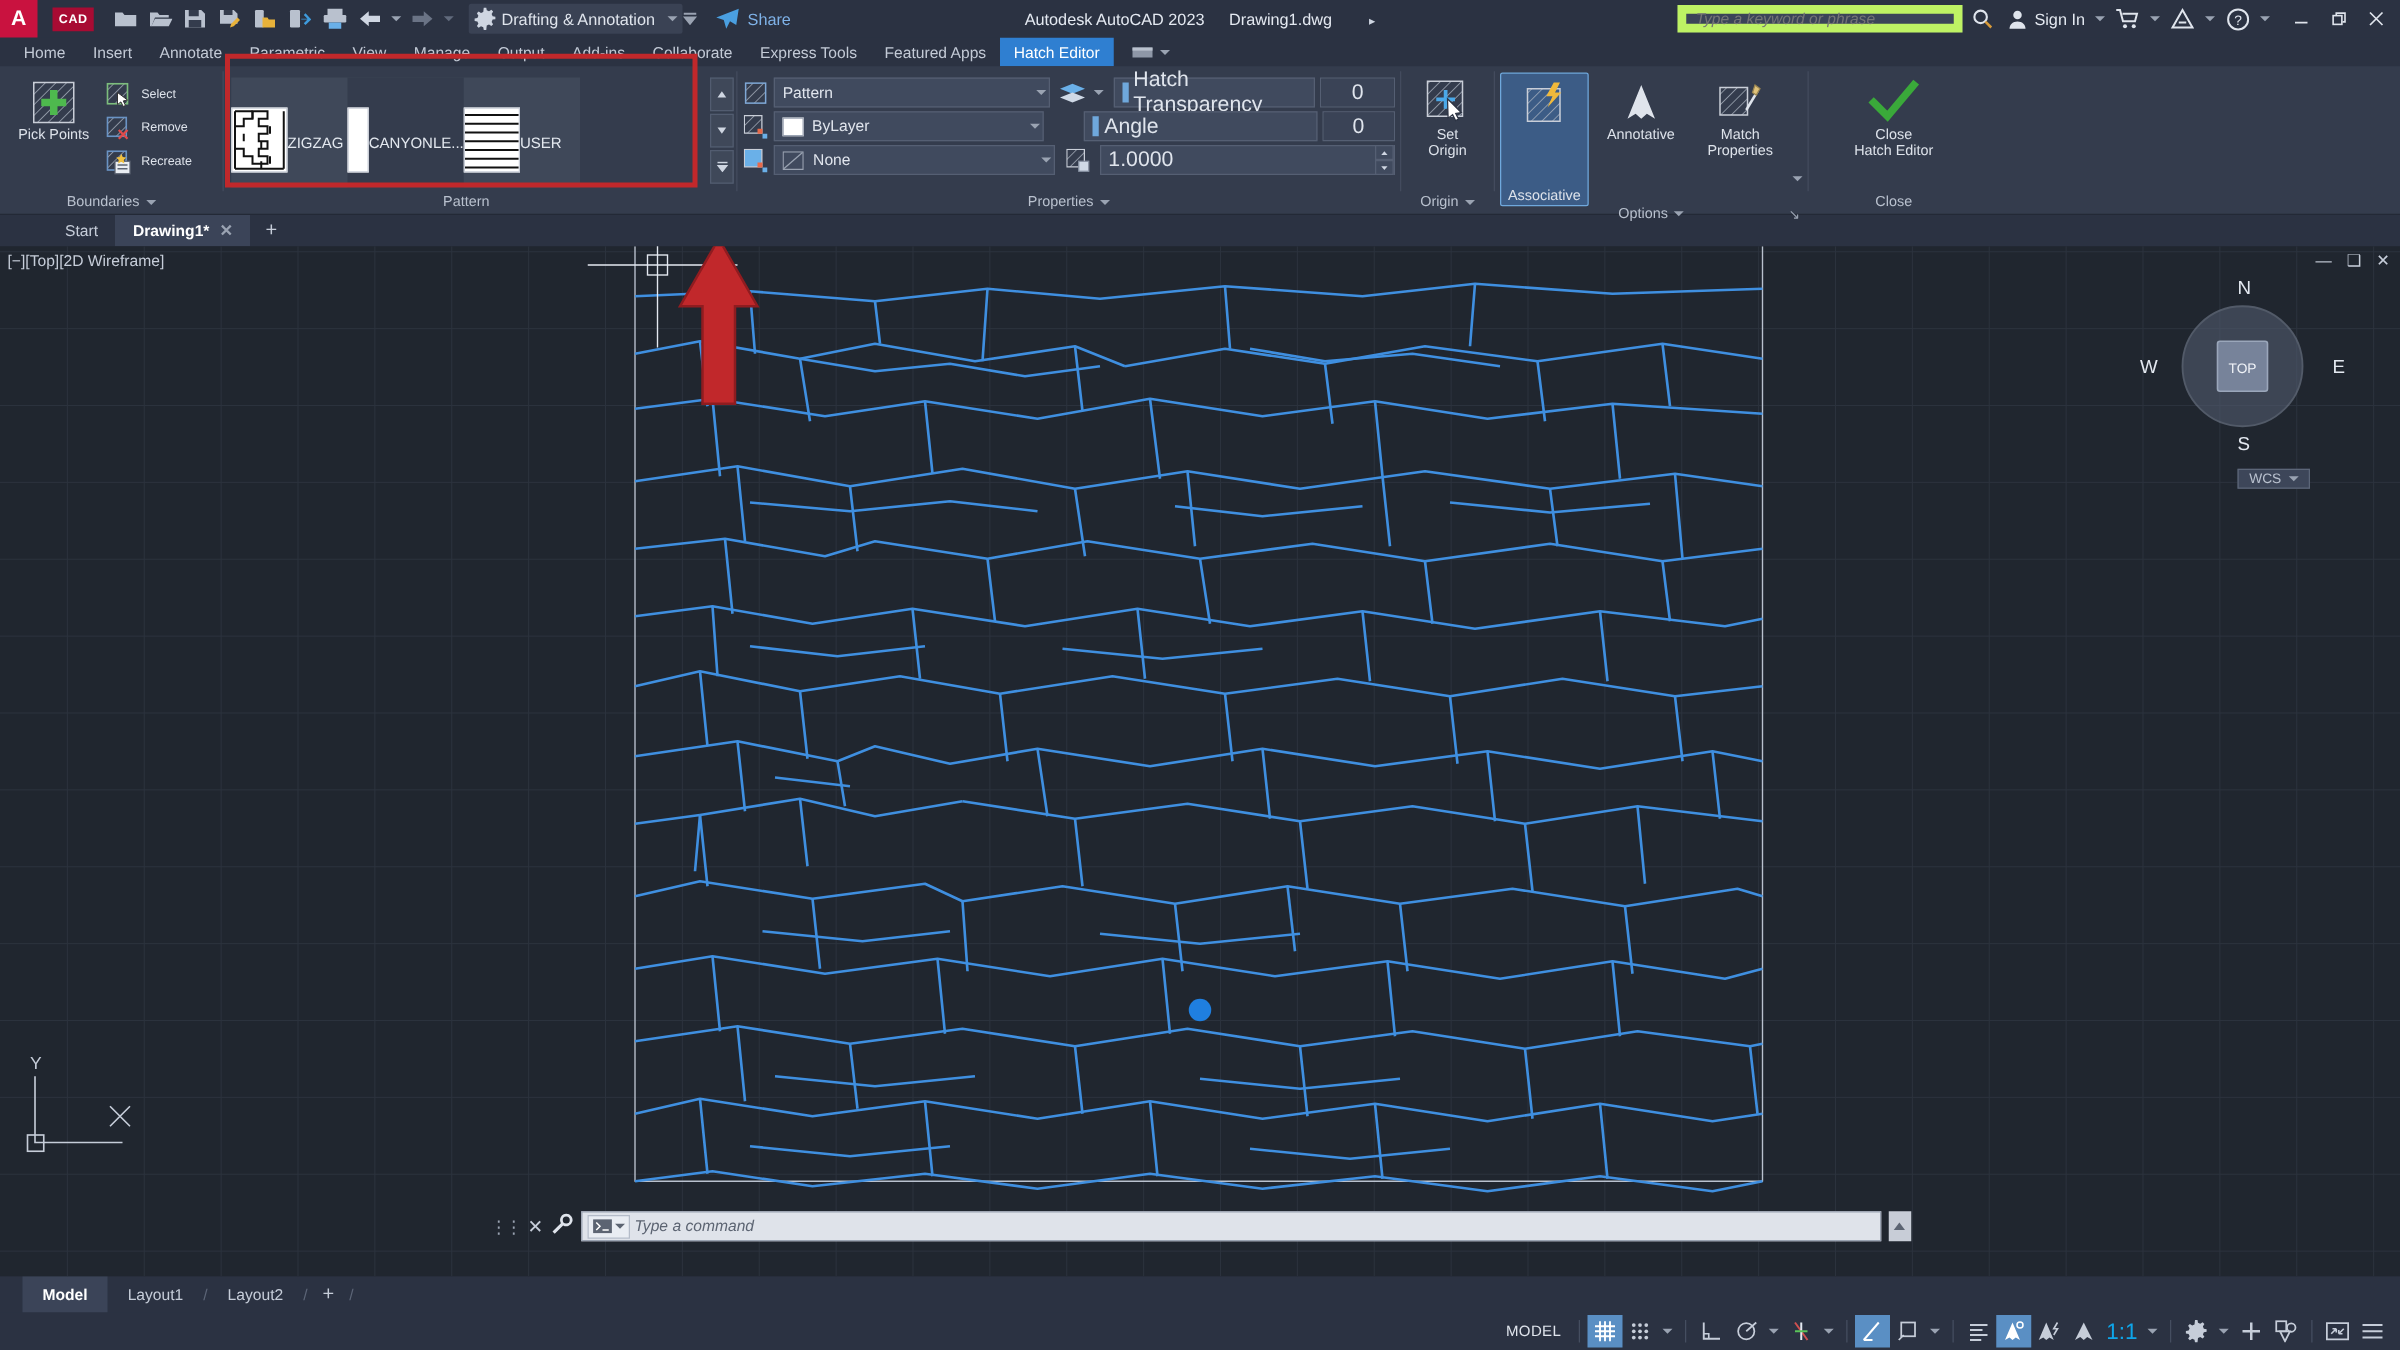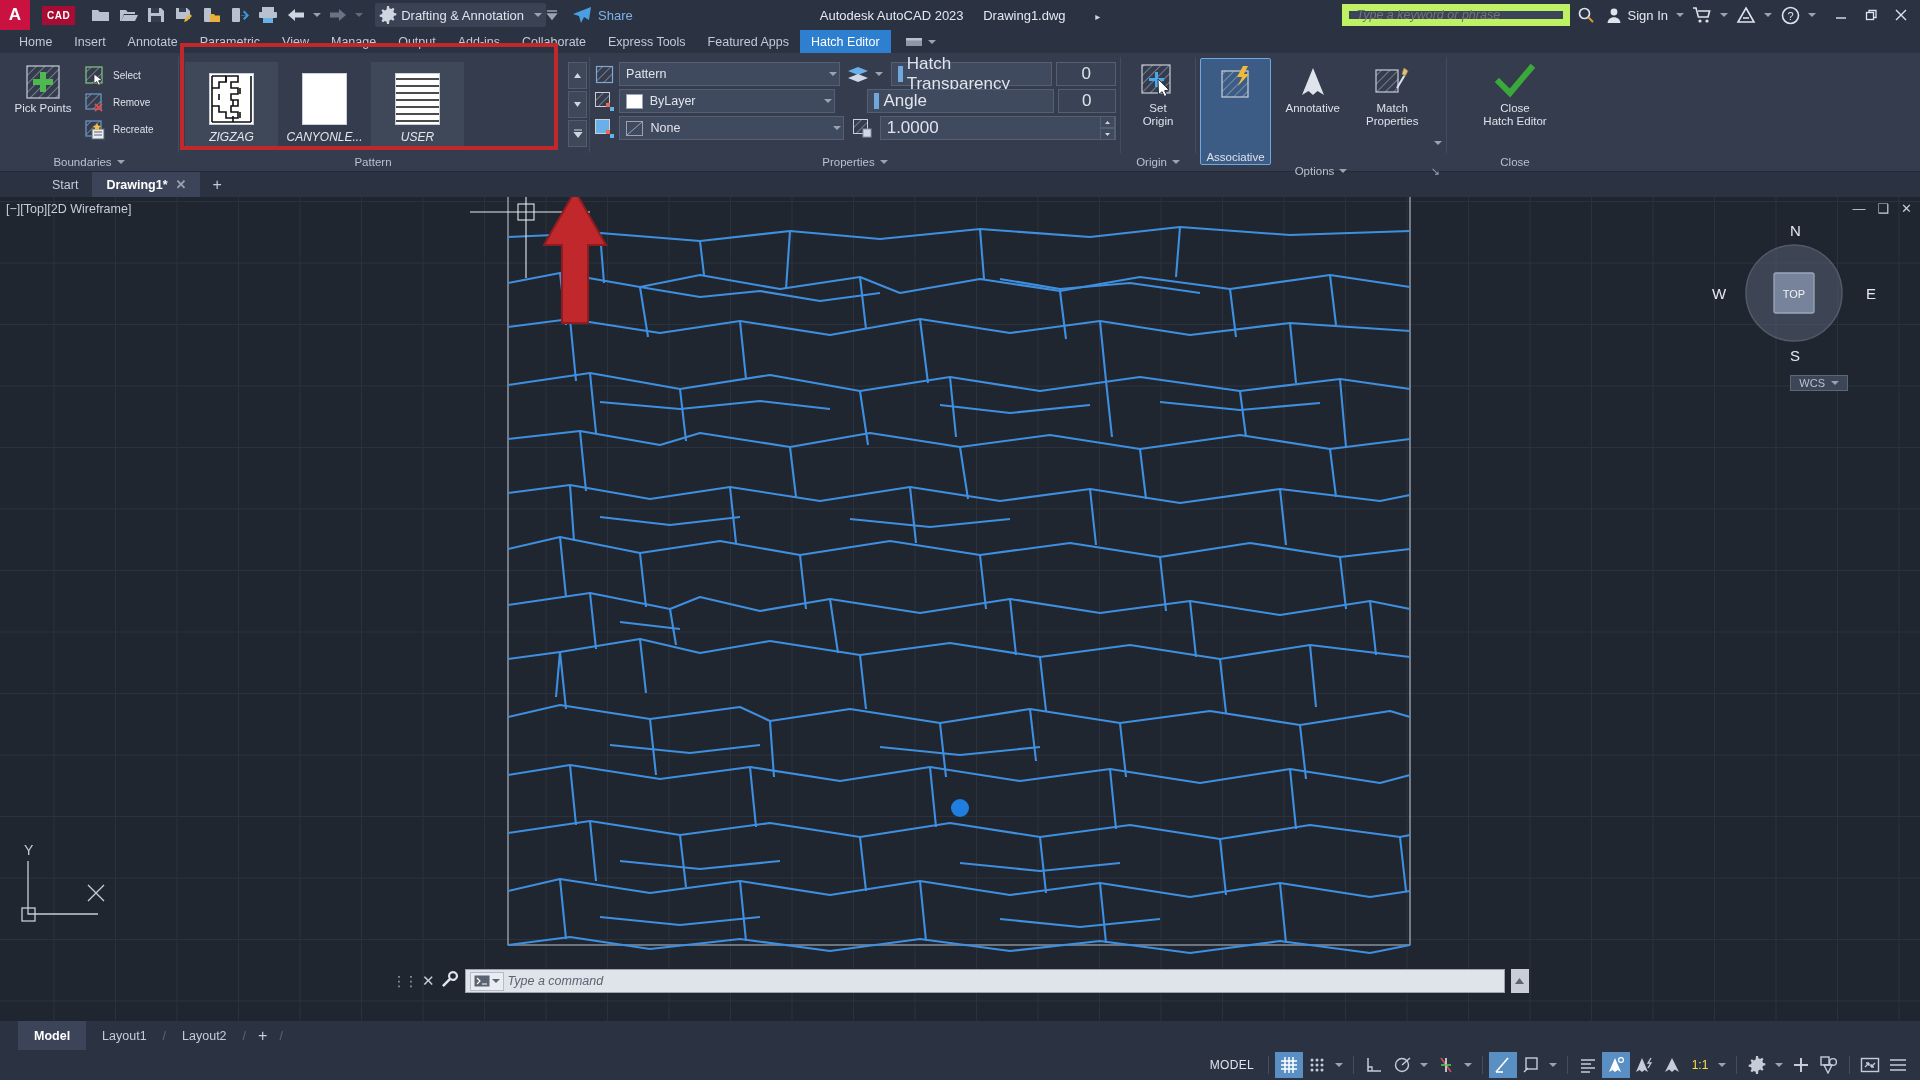--- a/index.html
+++ b/index.html
@@ -91,22 +91,22 @@
   }
   .big-btn .ico { height: 40px; display: flex; align-items: center; justify-content: center; }
   .sm-btn {
     display: flex; align-items: center; gap: 7px; height: 25px; padding: 0 6px 0 2px;
     font-size: 10px; color: #dde2ea; white-space: nowrap;
   }
 
   
   .pattern-gal { display: flex; align-items: stretch; background: #3f4859; height: 88px; }
   .pat-item {
-    width: 93px; display: flex; flex-direction: column; align-items: center;
-    justify-content: flex-start; padding-top: 11px; font-size: 12px; color: #e3e8ef; font-style: italic;
+    width: 93px; display: flex; flex-direction: row; align-items: center;
+    justify-content: flex-start; padding-top: 11px; font-size: 12px; color: #e3e8ef;
   }
   .pat-item.sel { background: #343c4d; }
   .pat-swatch { width: 45px; height: 52px; background: #fff; border: 1px solid #c9ced8; }
   .pat-label { margin-top: 5px; font-size: 12px; }
   .gs-btn {
     flex: 1; display: flex; align-items: center; justify-content: center;
     background: #3f4859; border: 1px solid #525c70; margin-bottom: 1px;
   }
   .red-outline {
     position: absolute; border: 4px solid #c1282b; pointer-events: none;
@@ -938,21 +938,21 @@
         <svg width="18" height="18" viewBox="0 0 18 18">
             <path d="M7 2 13 16l-3.4-2L7 16l-2.4-2L1 16z" fill="#c6cdd9"></path>
             <path d="M16 2l-3 5h3l-3 5" stroke="#c6cdd9" stroke-width="1.3" fill="none"></path>
           </svg>
       </div>
       <div class="sb-btn">
         <svg width="18" height="18" viewBox="0 0 18 18">
             <path d="M9 2 16 16l-4.2-2.4L9 16l-2.8-2.4L2 16z" fill="#c6cdd9"></path>
           </svg>
       </div>
-      <div class="sb-btn" style="color:#fde047;font-size:12px">1:1</div>
+      <div class="sb-btn" style="color:#0ea5e9;font-size:18px">1:1</div>
       <div class="sb-caret">
           <i class="caret-dn"></i>
         </div>
     </div>
     <div class="sb-div"></div>
 
     <div class="sb-group">
       <div class="sb-btn">
         <svg width="18" height="18" viewBox="0 0 18 18">
             <path d="M9 5.4a3.6 3.6 0 1 0 0 7.2 3.6 3.6 0 0 0 0-7.2Zm0 2a1.6 1.6 0 1 1 0 3.2 1.6 1.6 0 0 1 0-3.2Z" fill="#c6cdd9"></path>

